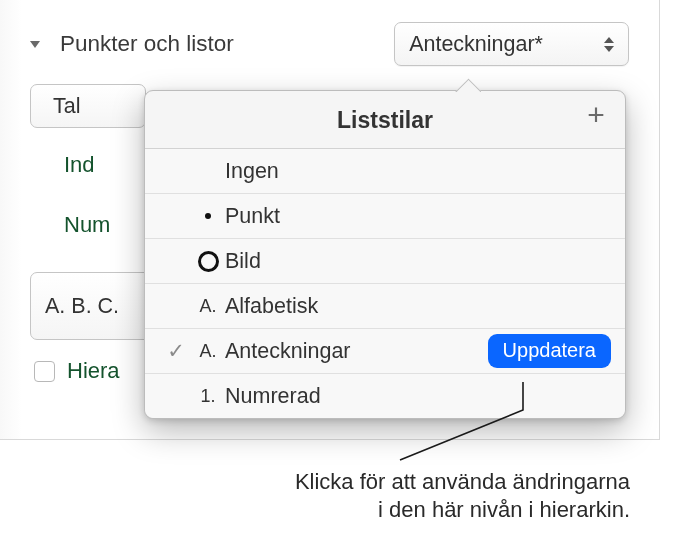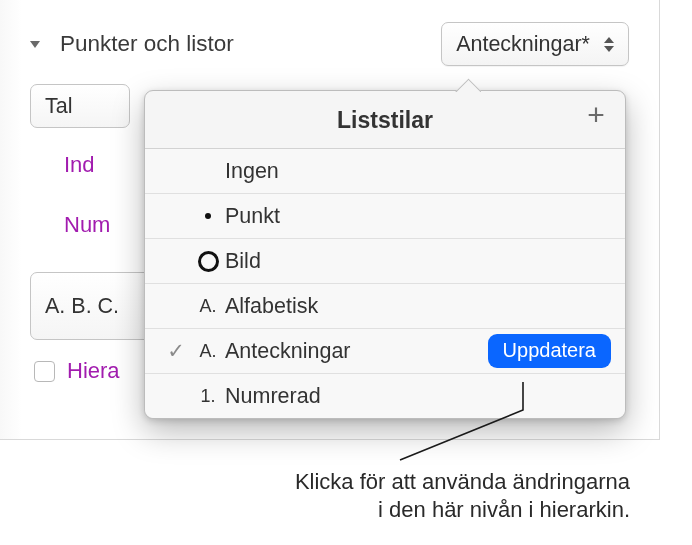--- a/index.html
+++ b/index.html
@@ -2,29 +2,29 @@
 <html><head>
 <meta charset="utf-8">
 <style>
   html,body{margin:0;padding:0;font-family:-apple-system,"Helvetica Neue",Helvetica,Arial,sans-serif;background:#fff;color:#222;}
   .stage{position:relative;width:692px;height:545px;overflow:hidden;background:#fff;}
   .panel{position:absolute;left:0;top:0;width:660px;height:440px;background:#fff;border:1px solid #d9d9d9;border-top:none;border-left:none;padding:22px 30px 0 30px;box-sizing:border-box;}
   .panel-shade{position:absolute;left:0;top:0;bottom:0;width:22px;background:linear-gradient(to right,#f8f8f8,#fff);}
   .row1{display:flex;align-items:center;gap:14px;margin-bottom:18px;}
   .disclosure-icon{width:0;height:0;border-left:5px solid transparent;border-right:5px solid transparent;border-top:7px solid #6a6a6a;margin-right:6px;}
   .section-title{font-size:22.5px;font-weight:400;color:#3a3a3a;}
-  .style-dd{margin-left:auto;display:flex;align-items:center;border:1px solid #c5c5c5;border-radius:7px;height:42px;padding:0 14px;background:linear-gradient(#fff,#f4f4f4);box-shadow:0 1px 1px rgba(0,0,0,.05);}
+  .style-dd{margin-left:auto;display:flex;align-items:center;border:1px solid #c5c5c5;border-radius:7px;height:42px;padding:0 14px;background:linear-gradient(#fff,#f4f4f4);box-shadow:0 1px 1px rgba(0,0,0,.05);gap:47px;}
   .style-dd span.label{font-size:21.5px;color:#333;}
   .chevrons{display:flex;flex-direction:column;margin-left:14px;}
   .chev-up,.chev-down{width:0;height:0;border-left:5px solid transparent;border-right:5px solid transparent;}
   .chev-up{border-bottom:6px solid #555;margin-bottom:3px;}
   .chev-down{border-top:6px solid #555;}
   .field-row{display:flex;align-items:center;margin-bottom:22px;}
-  .field-select{border:1px solid #c5c5c5;border-radius:7px;height:42px;background:linear-gradient(#fff,#f5f5f5);padding:0 14px;font-size:21.5px;color:#333;display:flex;align-items:center;}
-  .plain-label{font-size:22px;color:#a21caf;font-weight:500;}
+  .field-select{border:1px solid #c5c5c5;border-radius:7px;height:42px;background:linear-gradient(#fff,#f5f5f5);padding:0 22px;font-size:21.5px;color:#333;display:flex;align-items:center;}
+  .plain-label{font-size:22px;color:#14532d;font-weight:500;}
   .num-select{border:1px solid #c5c5c5;border-radius:7px;height:42px;padding:12px 14px;background:linear-gradient(#fff,#f5f5f5);font-size:21.5px;color:#333;display:flex;align-items:center;}
   .checkbox{width:19px;height:19px;border:1.5px solid #b8b8b8;border-radius:4px;background:#fff;margin-right:12px;}
   .popover{position:absolute;left:144px;top:90px;width:480px;background:#f5f5f5;border:1px solid #bcbcbc;border-radius:9px;box-shadow:0 12px 32px rgba(0,0,0,.28),0 2px 6px rgba(0,0,0,.15);}
   .popover-arrow{position:absolute;top:-13px;left:310px;width:26px;height:14px;overflow:hidden;}
   .popover-arrow::after{content:"";position:absolute;left:3px;top:5px;width:20px;height:20px;background:#f5f5f5;border:1px solid #bcbcbc;transform:rotate(45deg);border-bottom:none;border-right:none;}
   .popover-header{position:relative;text-align:center;font-size:23px;font-weight:600;color:#333;padding:16px 0 14px;border-bottom:1px solid #d2d2d2;}
   .add-btn{position:absolute;right:14px;top:10px;font-size:30px;font-weight:300;color:#6a6a6a;line-height:28px;width:30px;text-align:center;}
   .pop-list{list-style:none;margin:0;padding:0;}
   .pop-item{display:flex;align-items:center;height:44px;padding:0 14px 0 16px;border-bottom:1px solid #e0e0e0;font-size:21.5px;color:#333;background:#f8f8f8;}
   .pop-item:last-child{border-bottom:none;border-radius:0 0 9px 9px;}

